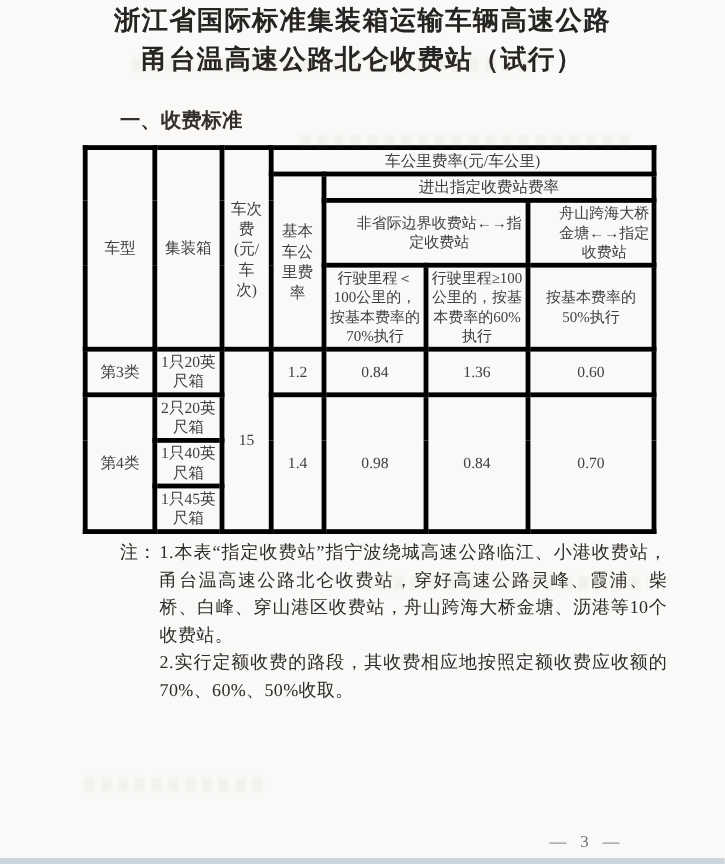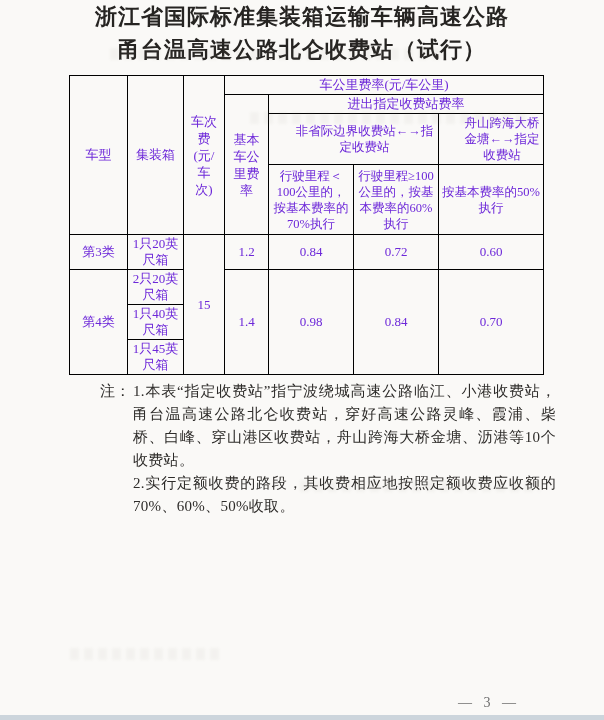--- a/index.html
+++ b/index.html
@@ -52,28 +52,28 @@
     letter-spacing: 0.5px;
   }
 
   table.toll {
     border-collapse: collapse;
     table-layout: fixed;
     margin: 9px 0 0 69px;
     width: 474px;
   }
   table.toll th, table.toll td {
-    border: 1px solid #000000;
+    border: 4px solid #000000;
     text-align: center;
     vertical-align: middle;
     font-weight: normal;
     font-size: 13px;
     line-height: 16px;
     padding: 1px 2px;
-    color: #6d28d9;
+    color: #404040;
     overflow: hidden;
   }
   table.toll .small { font-size: 12.5px; line-height: 16px; }
   table.toll .r1 th { height: 17px; }
   table.toll .r2 th { height: 16px; }
   table.toll .r3 th { height: 34px; padding-left: 24px; }
   table.toll .r4 th { height: 70px; }
   table.toll tbody td { height: 33px; }
   .narrow-wrap { display: inline-block; width: 30px; line-height: 17px; }
   .base-wrap   { display: inline-block; width: 28px; line-height: 17px; }
@@ -112,20 +112,21 @@
   <div class="ghost" style="top:48px; left:110px; width:330px;"></div>
   <div class="ghost" style="top:112px; left:250px; width:280px;"></div>
   <div class="ghost" style="top:480px; left:300px; width:240px;"></div>
   <div class="ghost" style="top:648px; left:70px; width:150px;"></div>
 
   <div class="doc-title">
     <div>浙江省国际标准集装箱运输车辆高速公路</div>
     <div>甬台温高速公路北仑收费站（试行）</div>
   </div>
 
+  <div class="sec-heading first">一、收费标准</div>
 
 
   <table class="toll">
     <colgroup>
       <col style="width:58px">
         <col style="width:56px">
         <col style="width:41px">
       <col style="width:44px">
         <col style="width:85px">
         <col style="width:85px">
@@ -152,21 +153,21 @@
         <th class="small">按基本费率的50%执行</th>
       </tr>
     </thead>
     <tbody>
       <tr>
         <td>第3类</td>
         <td>1只20英尺箱</td>
         <td rowspan="4">15</td>
         <td>1.2</td>
         <td>0.84</td>
-        <td>0.72</td>
+        <td>1.36</td>
         <td>0.60</td>
       </tr>
       <tr>
         <td rowspan="3">第4类</td>
         <td>2只20英尺箱</td>
         <td rowspan="3">1.4</td>
         <td rowspan="3">0.98</td>
         <td rowspan="3">0.84</td>
         <td rowspan="3">0.70</td>
       </tr>

